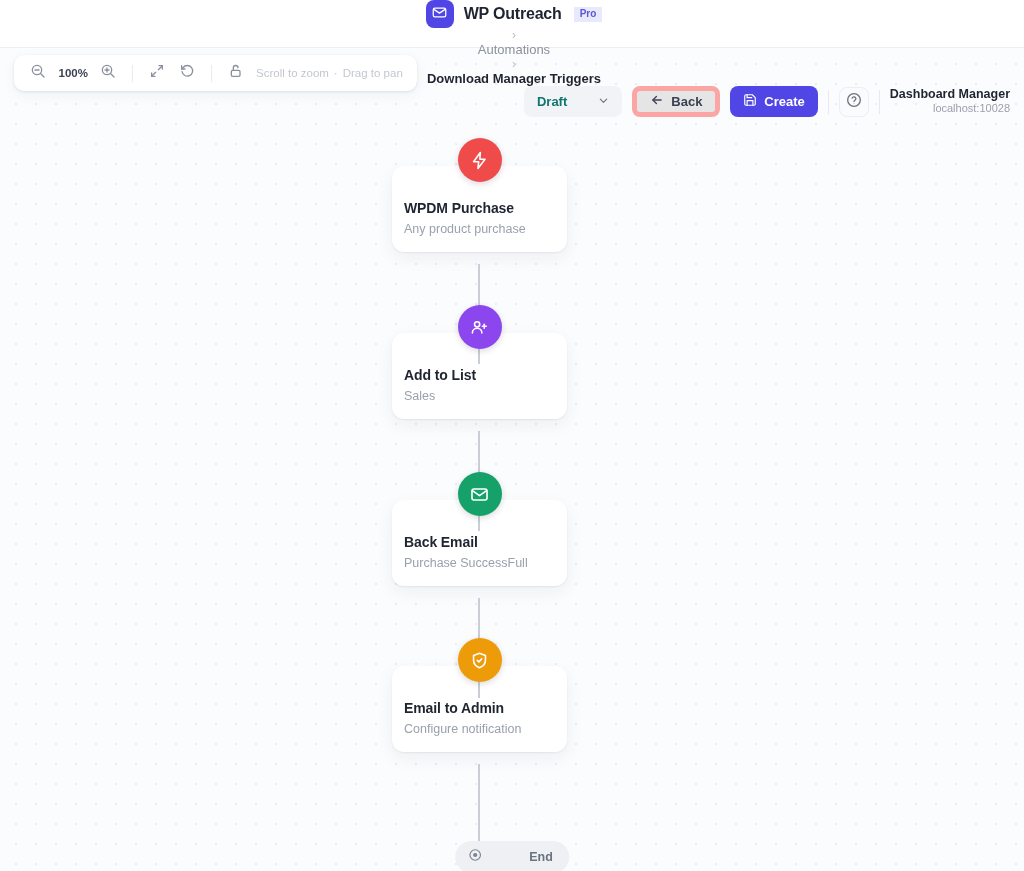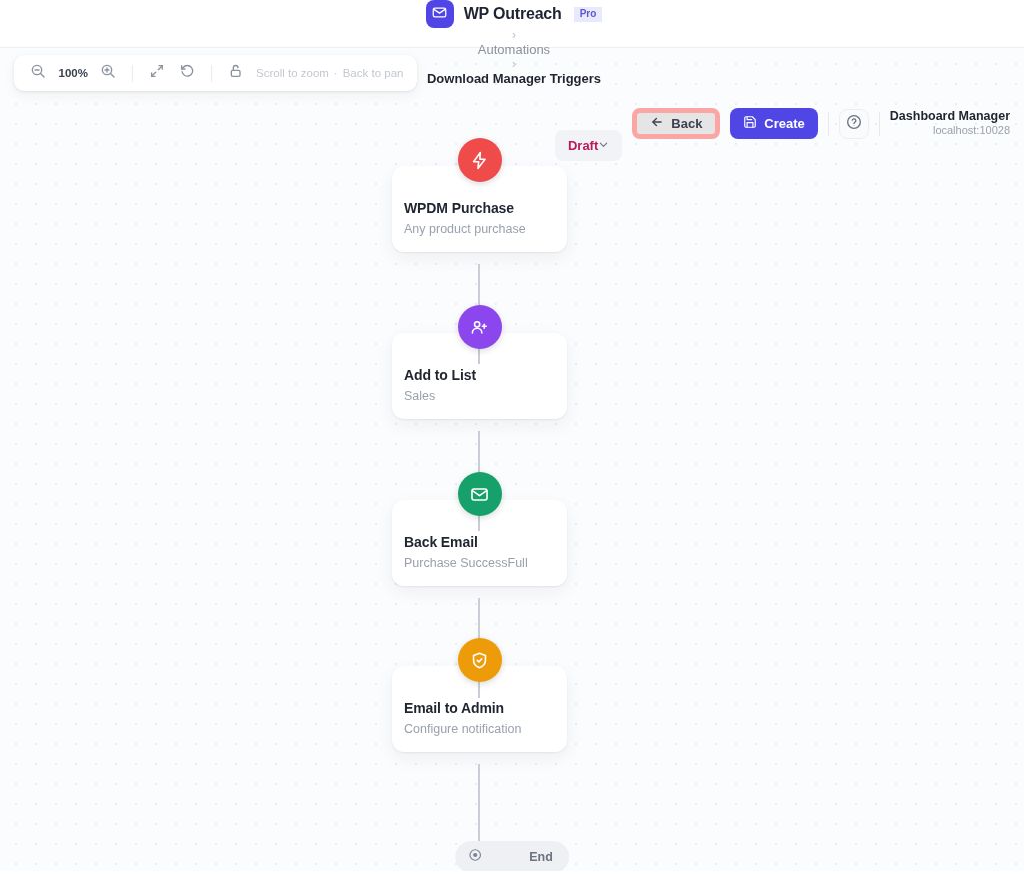--- a/index.html
+++ b/index.html
@@ -54,22 +54,22 @@
   .btn {
     display: inline-flex; align-items: center; gap: 7px;
     font-size: 13px; font-weight: bold;
     border-radius: 8px;
     height: 31px;
     padding: 0 13px;
     cursor: pointer;
     white-space: nowrap;
   }
   .btn-draft {
-    background: #f2f3f7; color: #be185d;
-    border: none; gap: 0; margin-top: 44px;
+    background: #f2f3f7; color: #0f766e;
+    border: none; gap: 31px;
   }
   .btn-back {
     background: #e5e5e5; color: #3b4151;
     border: 5px solid #fca5a5;
   }
   .btn-create {
     background: #4f46e5; color: #ffffff;
     border: none;
   }
   .help-btn {
@@ -299,21 +299,21 @@
     <div class="tb-btn">
       <span>
         <svg width="16" height="16" viewBox="0 0 24 24" fill="none" stroke="#8b919e" stroke-width="2" stroke-linecap="round" stroke-linejoin="round">
             <rect x="5" y="11" width="13" height="9" rx="2"></rect>
             <path d="M8 11V7.5A3.5 3.5 0 0 1 15 7"></path>
           </svg>
       </span>
     </div>
 
     <div class="tb-hint">
-      <span>Scroll to zoom</span><span class="dot">·</span><span>Back to pan</span>
+      <span>Scroll to zoom</span><span class="dot">·</span><span>Drag to pan</span>
     </div>
   </div>
 
   <div class="flow">
 
     <div class="connector" style="top:216px;height:100px;"></div>
     <div class="connector" style="top:383px;height:100px;"></div>
     <div class="connector" style="top:550px;height:100px;"></div>
     <div class="connector" style="top:716px;height:84px;"></div>
 

